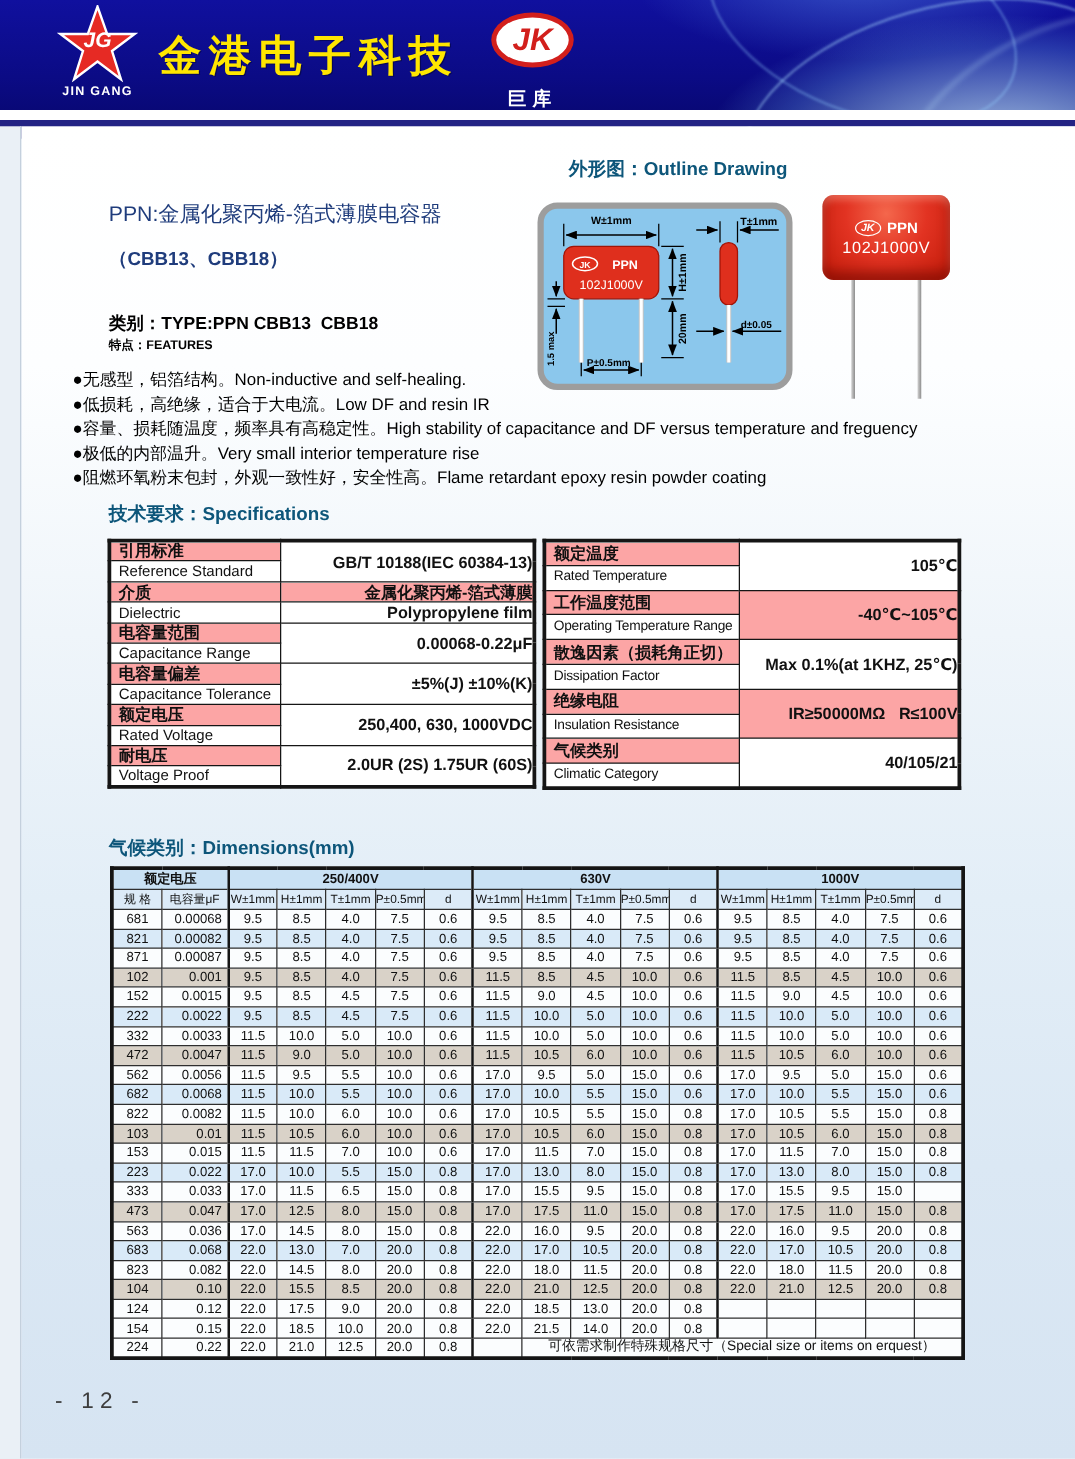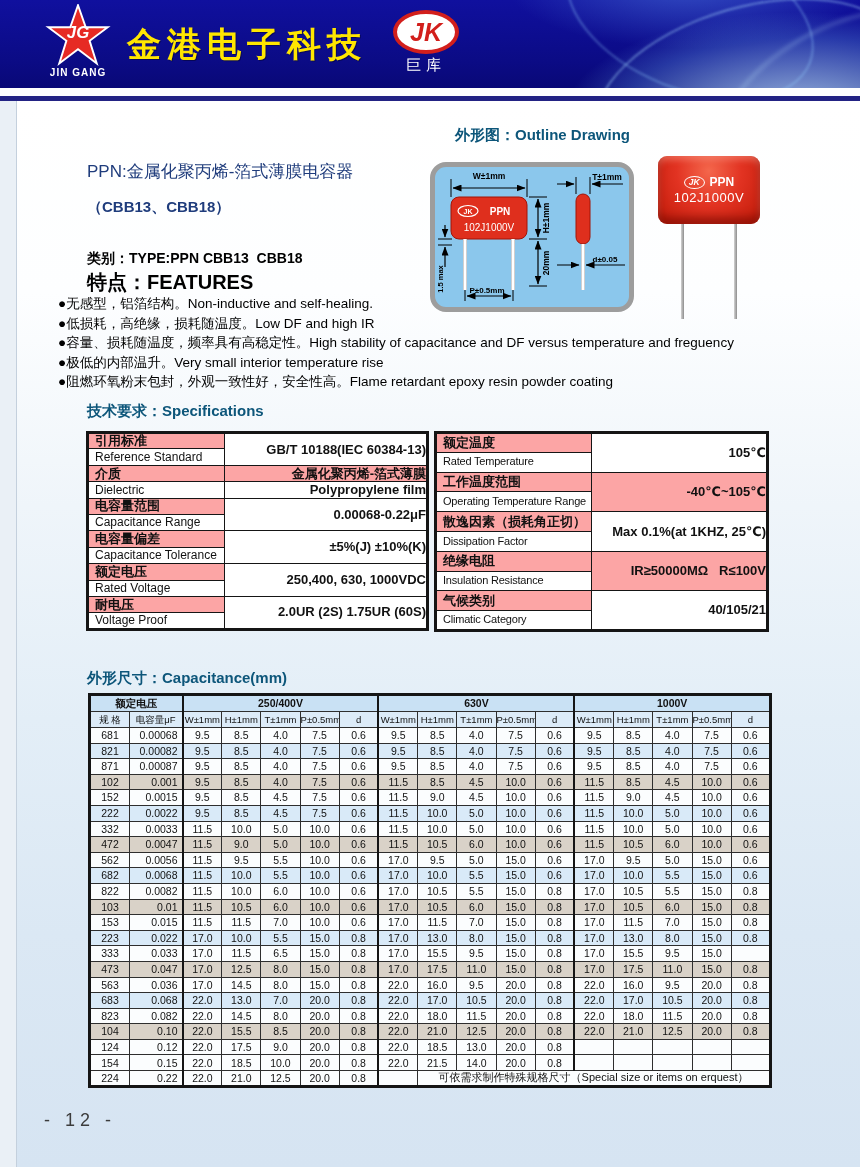--- a/index.html
+++ b/index.html
@@ -15,35 +15,35 @@
   linear-gradient(180deg,#10109e 0%,#0b0b85 55%,#07066b 100%);}
 .swirl{position:absolute;border-radius:50%;pointer-events:none}
 .s1{right:-50px;top:6px;width:320px;height:170px;border:2px solid rgba(170,220,255,.45);transform:rotate(-16deg);filter:blur(1px)}
 .s2{right:40px;top:-60px;width:260px;height:150px;border:2px solid rgba(150,210,255,.35);transform:rotate(22deg);filter:blur(1px)}
 .s3{right:-90px;top:30px;width:240px;height:120px;border:3px solid rgba(200,240,255,.30);transform:rotate(-30deg);filter:blur(2px)}
 .jg-logo{position:absolute;left:32px;top:4px;width:92px;text-align:center}
 .jg-sub{color:#fff;font-weight:bold;font-size:10px;letter-spacing:1px;margin-top:-3px;white-space:nowrap}
 .company{position:absolute;left:127px;top:22px;color:#ffe600;font-weight:bold;font-size:34px;letter-spacing:6px;white-space:nowrap;text-shadow:1px 1px 0 rgba(0,0,0,.35)}
 .jk-logo{position:absolute;left:390px;top:10px;width:72px;text-align:center}
 .jk-oval{width:66px;height:44px;margin:0 auto;background:#fff;border:4px solid #d21f1c;border-radius:50%;display:flex;align-items:center;justify-content:center;color:#d21f1c;font-weight:bold;font-style:italic;font-size:25px}
-.jk-sub{color:#fff;font-weight:normal;font-size:15px;letter-spacing:5px;margin-top:2px}
+.jk-sub{color:#fff;font-weight:bold;font-size:15px;letter-spacing:5px;margin-top:16px}
 .band-white{position:absolute;left:0;top:88px;width:860px;height:8px;background:#fff}
 .band-navy{position:absolute;left:0;top:96px;width:860px;height:5px;background:#232384}
 
 
 .content-bg{position:absolute;left:17px;top:101px;width:843px;height:1066px;
  background:linear-gradient(180deg,#ffffff 0%,#fdfeff 18%,#eff5fa 38%,#e3eef7 58%,#dbe8f4 78%,#d6e4f2 100%)}
 .margin-strip{position:absolute;left:0;top:101px;width:17px;height:1066px;background:#eaf0f6;border-right:1px solid #c4d0dd}
 
 
 .sec-title{position:absolute;color:#0d567a;font-weight:bold;font-size:15px;white-space:nowrap}
 .prod-title{position:absolute;left:87px;top:160px;color:#1f3c7c;font-weight:normal;font-size:17px;white-space:nowrap}
 .prod-sub{position:absolute;left:87px;top:198px;color:#1f3c7c;font-weight:bold;font-size:15px;white-space:nowrap}
 .type-line{position:absolute;left:87px;top:250px;font-weight:bold;font-size:14px;color:#000;white-space:pre}
-.feat-line{position:absolute;left:87px;top:269px;font-weight:bold;font-size:20px;color:#000;white-space:pre}
+.feat-line{position:absolute;left:87px;top:269px;font-weight:bold;font-size:10px;color:#000;white-space:pre}
 .features{position:absolute;left:58px;top:294px;font-size:13.5px;color:#000;line-height:19.5px;white-space:nowrap}
 
 
 .draw-box{position:absolute;left:430px;top:162px;width:204px;height:150px;background:#8bc7ec;border:5px solid #9d9d9d;border-radius:16px;overflow:hidden}
 .photo{position:absolute;left:648px;top:152px;width:130px;height:172px}
 .photo-body{position:absolute;left:10px;top:4px;width:102px;height:68px;border-radius:9px;
  background:radial-gradient(ellipse at 50% 22%, #f4674c 0%, #e23322 45%, #c01a08 100%);
  box-shadow:inset 0 -7px 9px rgba(110,8,0,.55), inset 0 4px 6px rgba(255,170,150,.45);
  color:#fff;display:flex;flex-direction:column;align-items:center;justify-content:center;gap:1px}
 .photo-l1{font-size:12px;font-weight:bold;display:flex;align-items:center;gap:5px}
@@ -113,21 +113,21 @@
 
   <div class="sec-title" style="left:455px;top:126px">外形图：Outline Drawing</div>
 
   <div class="prod-title">PPN:金属化聚丙烯-箔式薄膜电容器</div>
   <div class="prod-sub">（CBB13、CBB18）</div>
   <div class="type-line">类别：TYPE:PPN CBB13  CBB18</div>
   <div class="feat-line">特点：FEATURES</div>
 
   <div class="features">
     <div>●无感型，铝箔结构。Non-inductive and self-healing.</div>
-    <div>●低损耗，高绝缘，损耗随温度。Low DF and high IR</div>
+    <div>●低损耗，高绝缘，适合于大电流。Low DF and resin IR</div>
     <div>●容量、损耗随温度，频率具有高稳定性。High stability of capacitance and DF versus temperature and freguency</div>
     <div>●极低的内部温升。Very small interior temperature rise</div>
     <div>●阻燃环氧粉末包封，外观一致性好，安全性高。Flame retardant epoxy resin powder coating</div>
   </div>
 
   <div class="draw-box">
     <svg width="194" height="140" viewBox="0 0 194 140">
       <defs>
         <marker id="mE" markerWidth="9" markerHeight="7" refX="8.5" refY="3.5" orient="auto" markerUnits="userSpaceOnUse">
           <path d="M0,0L9,3.5L0,7Z" fill="#000"></path>
@@ -297,21 +297,21 @@
         <tr>
           <td class="lbl cn cnbg">气候类别</td>
           <td class="val" rowspan="2">40/105/21</td>
         </tr>
         <tr>
           <td class="lbl en">Climatic Category</td>
         </tr>
       </tbody>
   </table>
 
-  <div class="sec-title" style="left:87px;top:669px">外形尺寸：Capacitance(mm)</div>
+  <div class="sec-title" style="left:87px;top:669px">气候类别：Dimensions(mm)</div>
 
   <table id="dims">
     <colgroup>
       <col style="width:40px">
         <col style="width:53px">
       <col style="width:39.2px">
         <col style="width:39.2px">
         <col style="width:39.2px">
         <col style="width:39.2px">
         <col style="width:39.2px">

